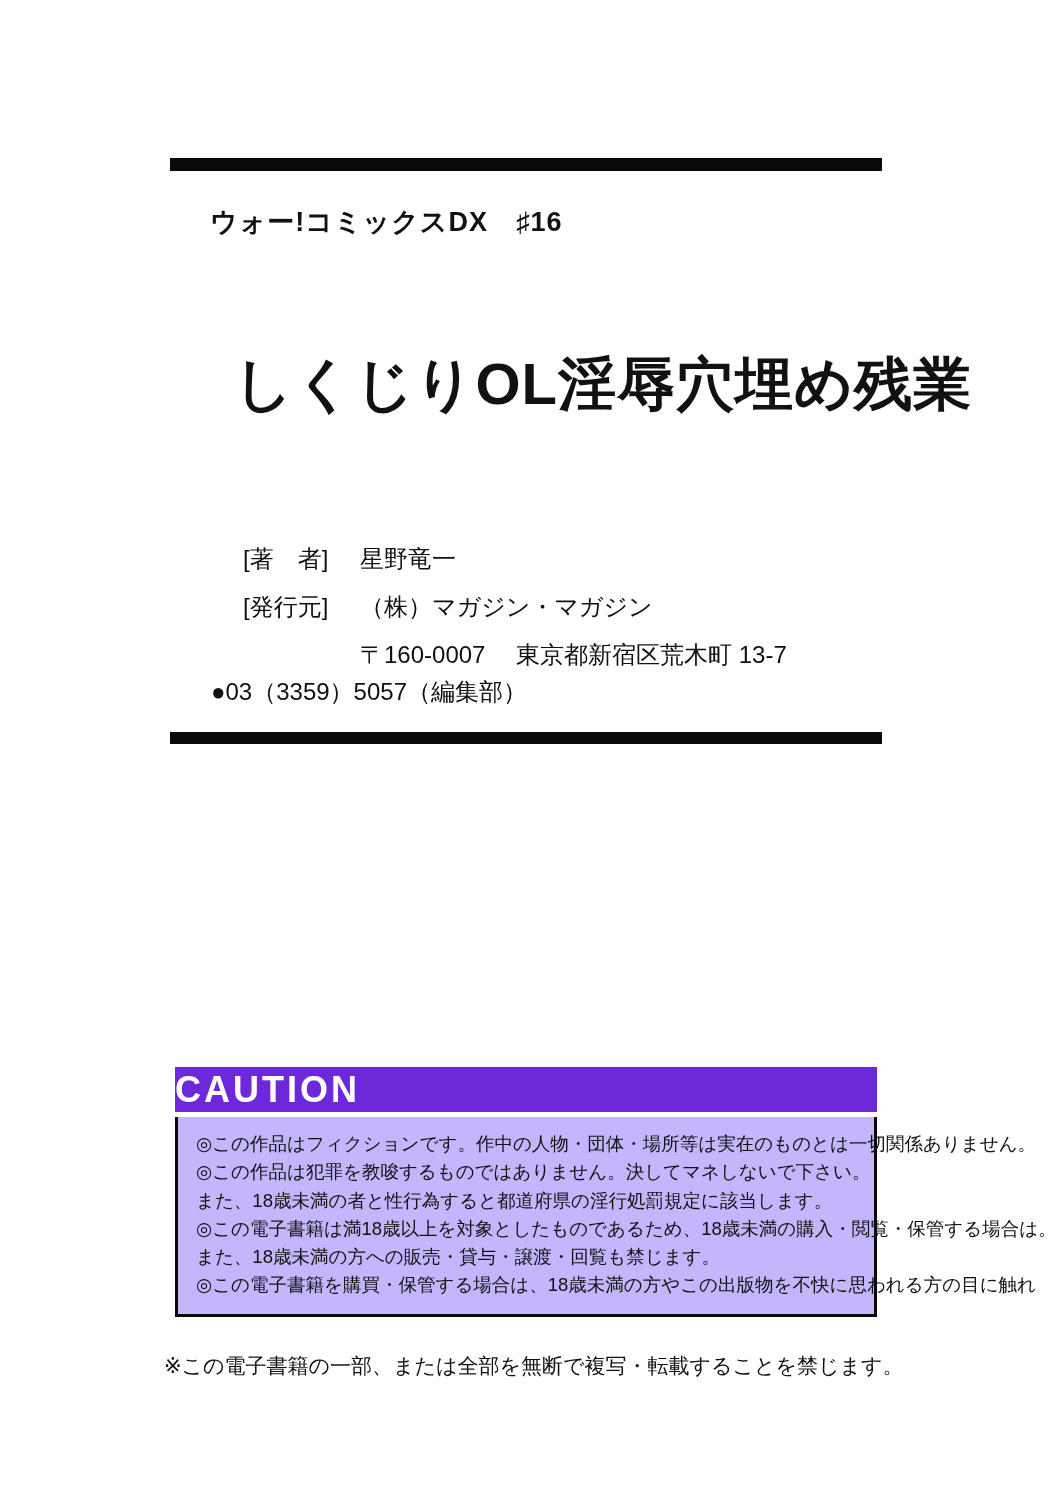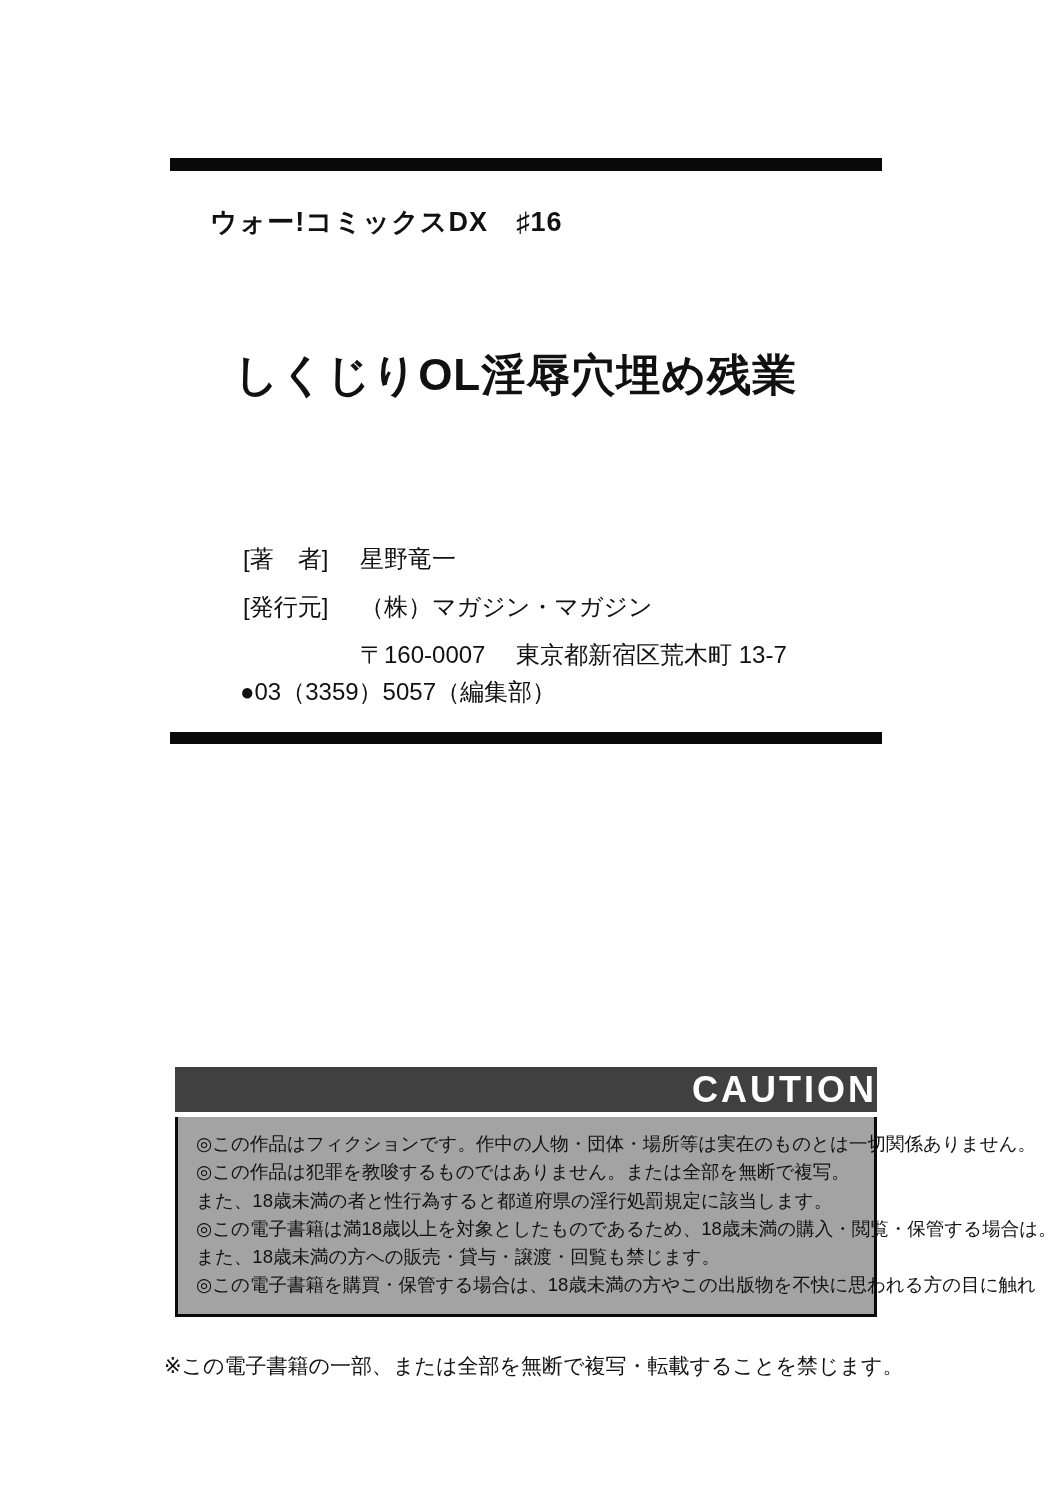--- a/index.html
+++ b/index.html
@@ -30,66 +30,66 @@
     top: 184px;
     font-size: 27px;
     font-weight: bold;
     letter-spacing: 1px;
     white-space: pre;
   }
   .title {
     position: absolute;
     left: 214px;
     top: 326px;
-    font-size: 44px;
+    font-size: 58px;
     font-weight: bold;
     letter-spacing: 1px;
     white-space: pre;
   }
   .credits {
     position: absolute;
     left: 213px;
     top: 512px;
     font-size: 24px;
     line-height: 33px;
   }
   .credit-row { display: flex; white-space: pre; }
   .credit-label {
     display: inline-block;
     width: 107px;
     white-space: pre;
   }
   .credit-value { white-space: pre; text-align: center; }
   .phone {
     position: absolute;
-    left: 220px;
+    left: 191px;
     top: 656px;
     font-size: 24px;
     white-space: pre;
   }
   .caution {
     position: absolute;
     left: 150px;
     top: 1042px;
     width: 712px;
   }
   .caution-header {
-    background: #404040;
+    background: #6d28d9;
     color: #ffffff;
-    text-align: right;
+    text-align: left;
     font-weight: bold;
     font-size: 36px;
     letter-spacing: 3px;
     height: 45px;
     line-height: 45px;
   }
   .caution-body {
     border: 3px solid #0a0a0a;
     border-top: none;
-    background: #a3a3a3;
+    background: #c4b5fd;
     padding: 10px 12px 12px 13px;
   }
   .caution-body p {
     font-size: 18.5px;
     line-height: 23.3px;
     white-space: pre;
     letter-spacing: 0;
   }
   .footer-note {
     position: absolute;
@@ -127,21 +127,21 @@
   </div>
 
   <div class="phone">●03（3359）5057（編集部）</div>
 
   <div class="bar mid-bar"></div>
 
   <div class="caution">
     <div class="caution-header">CAUTION</div>
     <div class="caution-body">
       <p>◎この作品はフィクションです。作中の人物・団体・場所等は実在のものとは一切関係ありません。</p>
-      <p>◎この作品は犯罪を教唆するものではありません。または全部を無断で複写。</p>
+      <p>◎この作品は犯罪を教唆するものではありません。決してマネしないで下さい。</p>
       <p>また、18歳未満の者と性行為すると都道府県の淫行処罰規定に該当します。</p>
       <p>◎この電子書籍は満18歳以上を対象としたものであるため、18歳未満の購入・閲覧・保管する場合は。</p>
       <p>また、18歳未満の方への販売・貸与・譲渡・回覧も禁じます。</p>
       <p>◎この電子書籍を購買・保管する場合は、18歳未満の方やこの出版物を不快に思われる方の目に触れ</p>
     </div>
   </div>
 
   <div class="footer-note">※この電子書籍の一部、または全部を無断で複写・転載することを禁じます。</div>
 
 </div>

